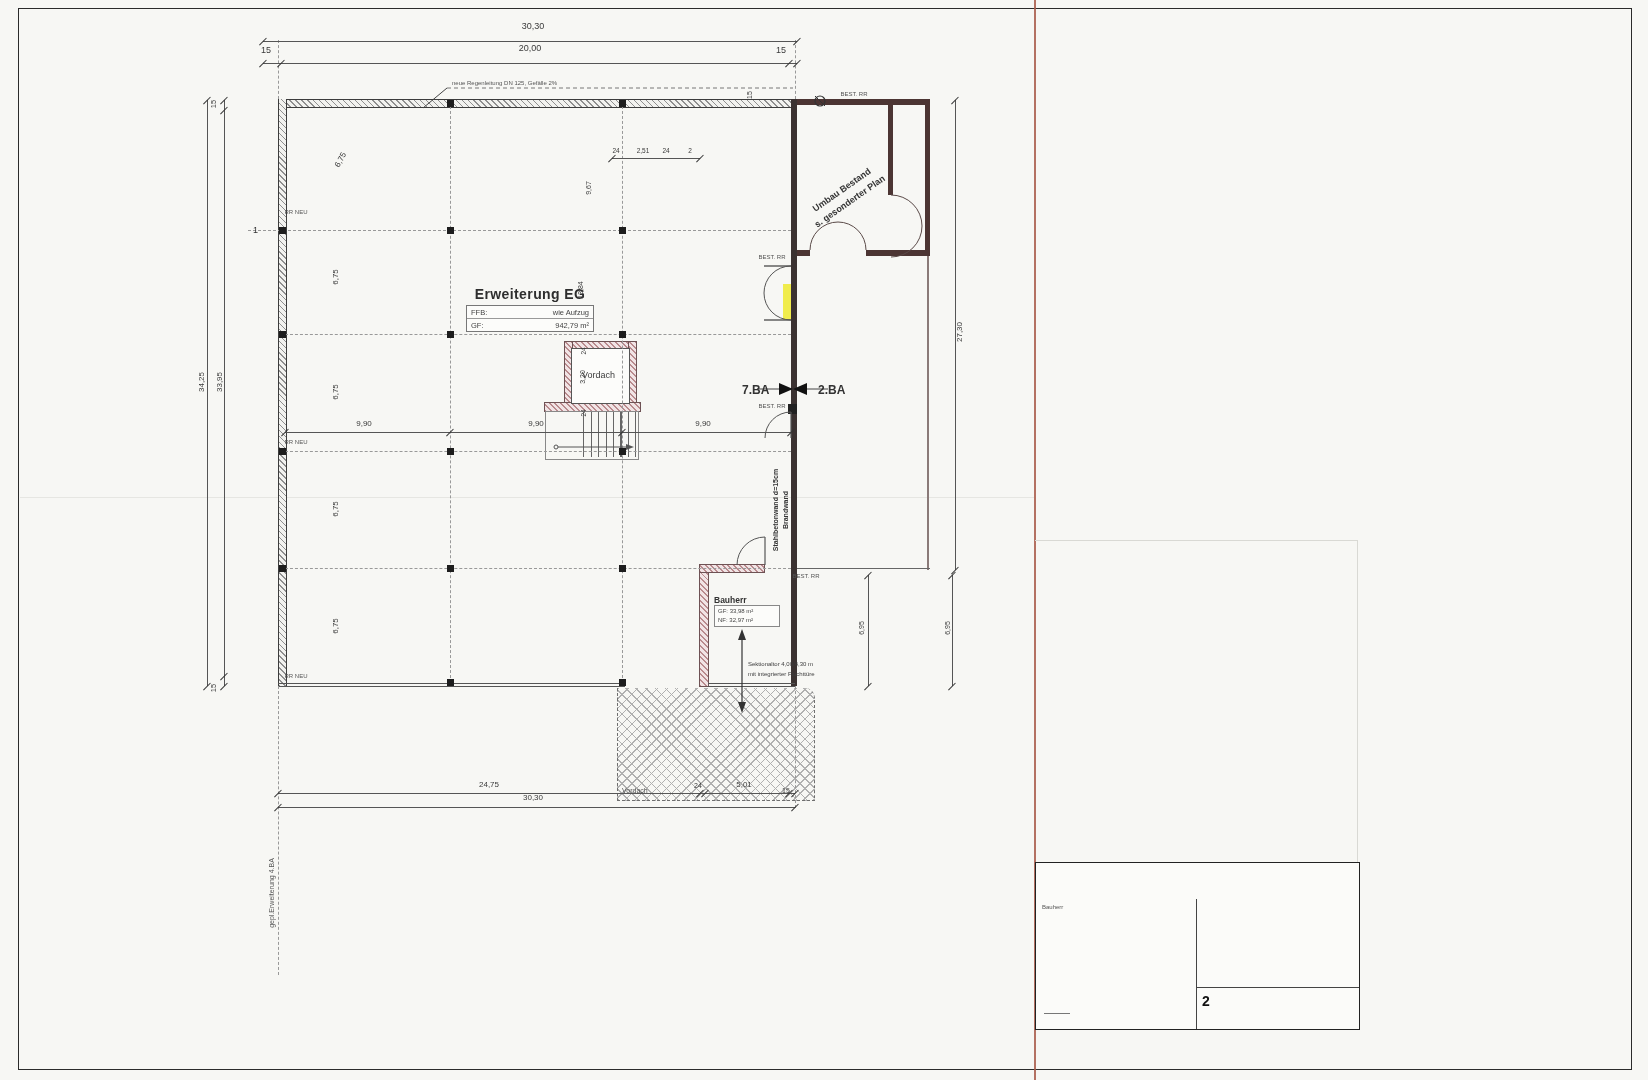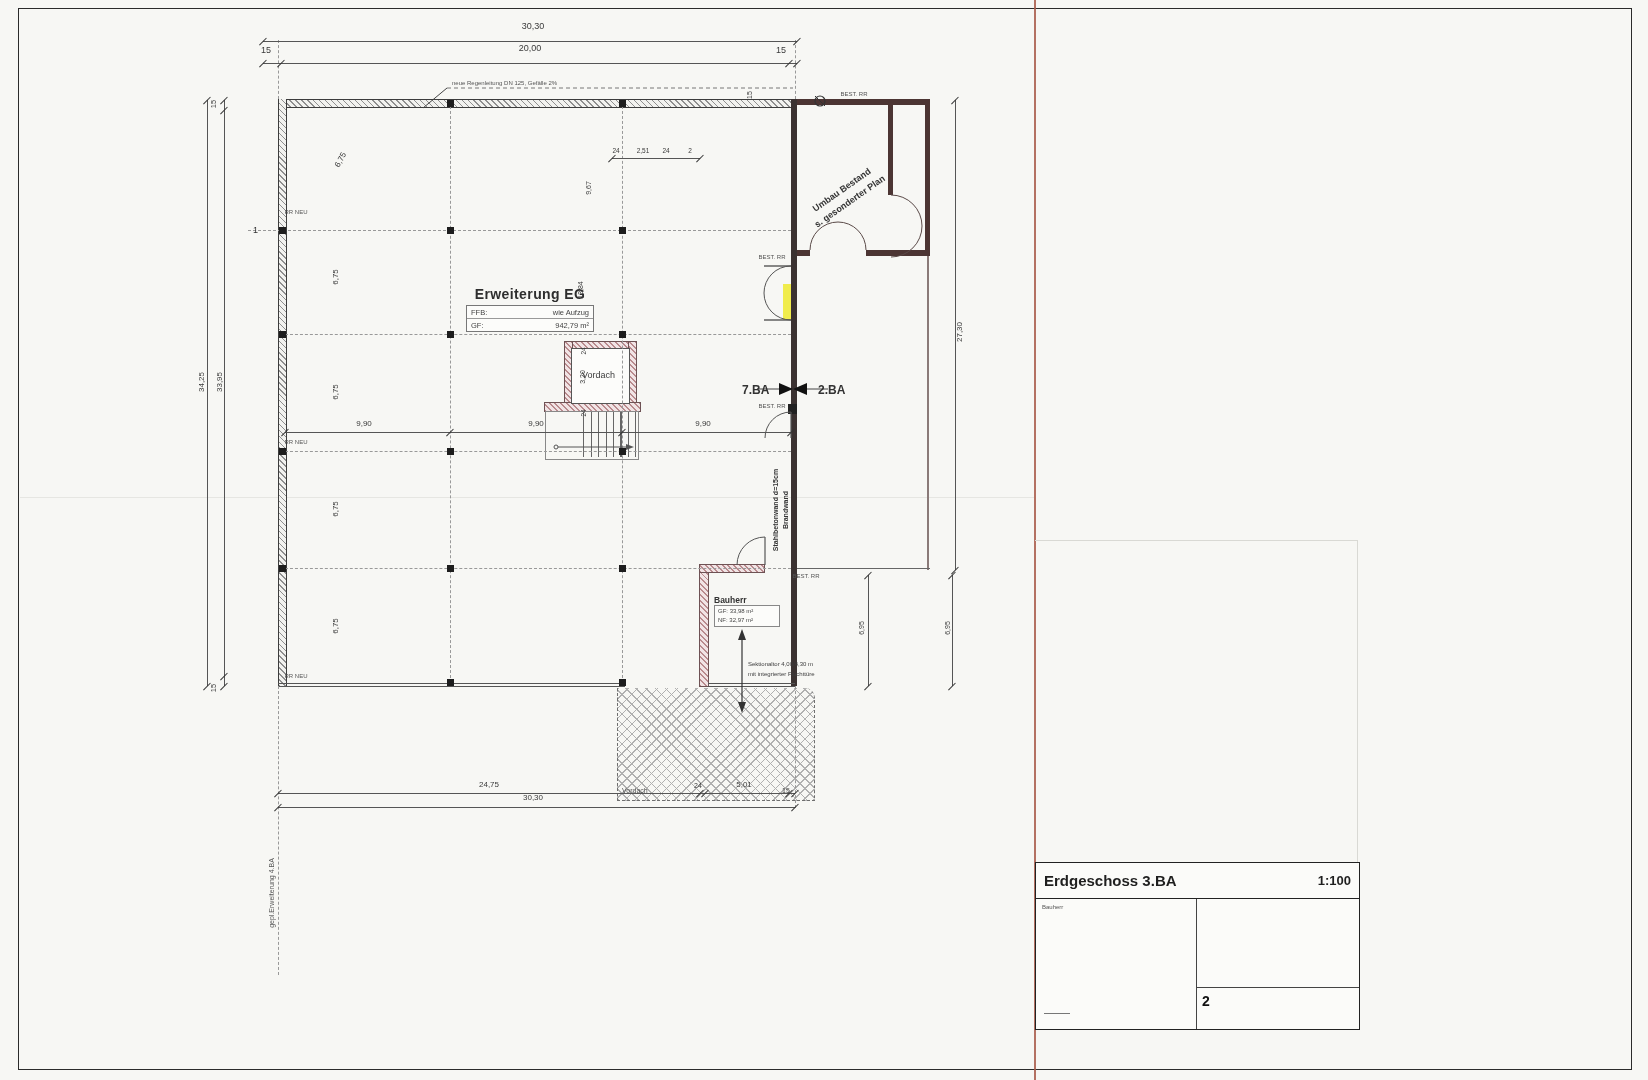--- a/index.html
+++ b/index.html
@@ -295,23 +295,19 @@
       <div class="tick" style="left: 947px; top: 686px; transform: rotate(-45deg);"></div>
       <div class="tick" style="left: 280px; top: 432px; transform: rotate(-45deg);"></div>
       <div class="tick" style="left: 445px; top: 432px; transform: rotate(-45deg);"></div>
       <div class="tick" style="left: 617px; top: 432px; transform: rotate(-45deg);"></div>
       <div class="tick" style="left: 786px; top: 432px; transform: rotate(-45deg);"></div>
       <div class="tick" style="left: 607px; top: 158px; transform: rotate(-45deg);"></div>
       <div class="tick" style="left: 695px; top: 158px; transform: rotate(-45deg);"></div>
     </div>
 
   <div class="abs" id="titleblock">
-    <div id="tb-head">
-      <span id="tb-title">Erdgeschoss 3.BA</span>
-      <span id="tb-scale">1:100</span>
-    </div>
     <div id="tb-divider"></div>
     <div id="tb-bauherr">Bauherr</div>
     <div id="tb-subline"></div>
     <div id="tb-dash"></div>
     <div id="tb-sheet">2</div>
   </div>
 </div>
 
 </body></html>

